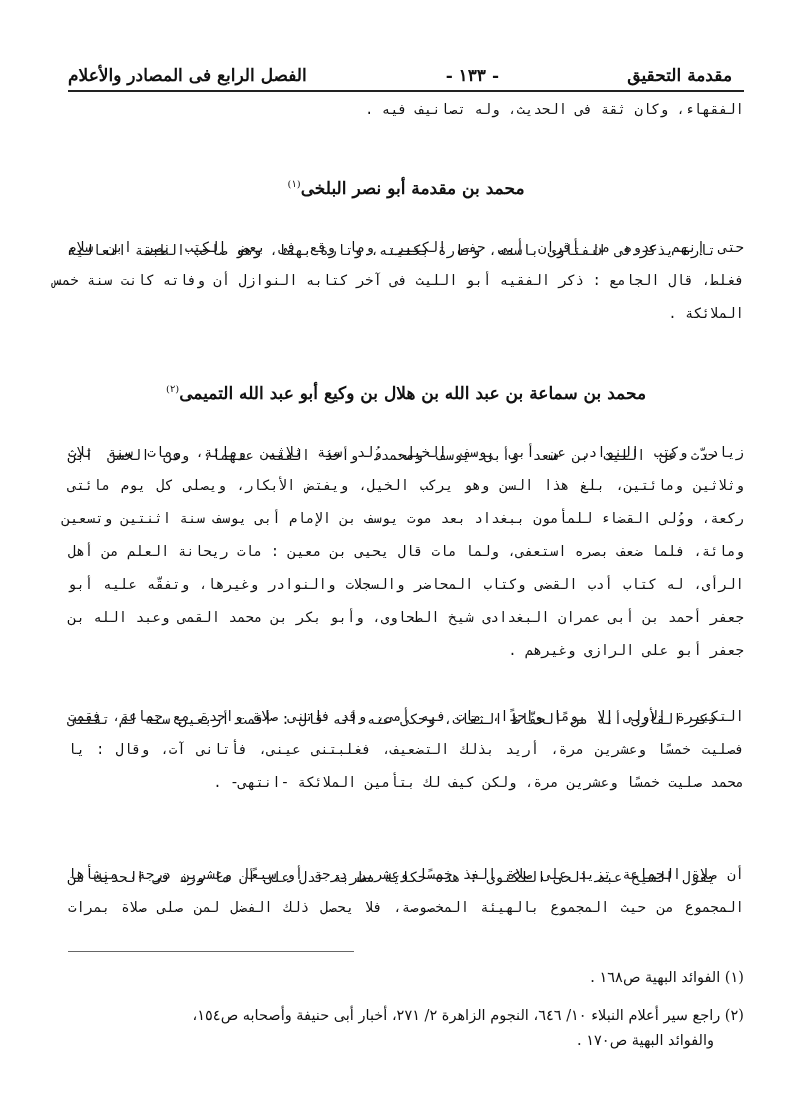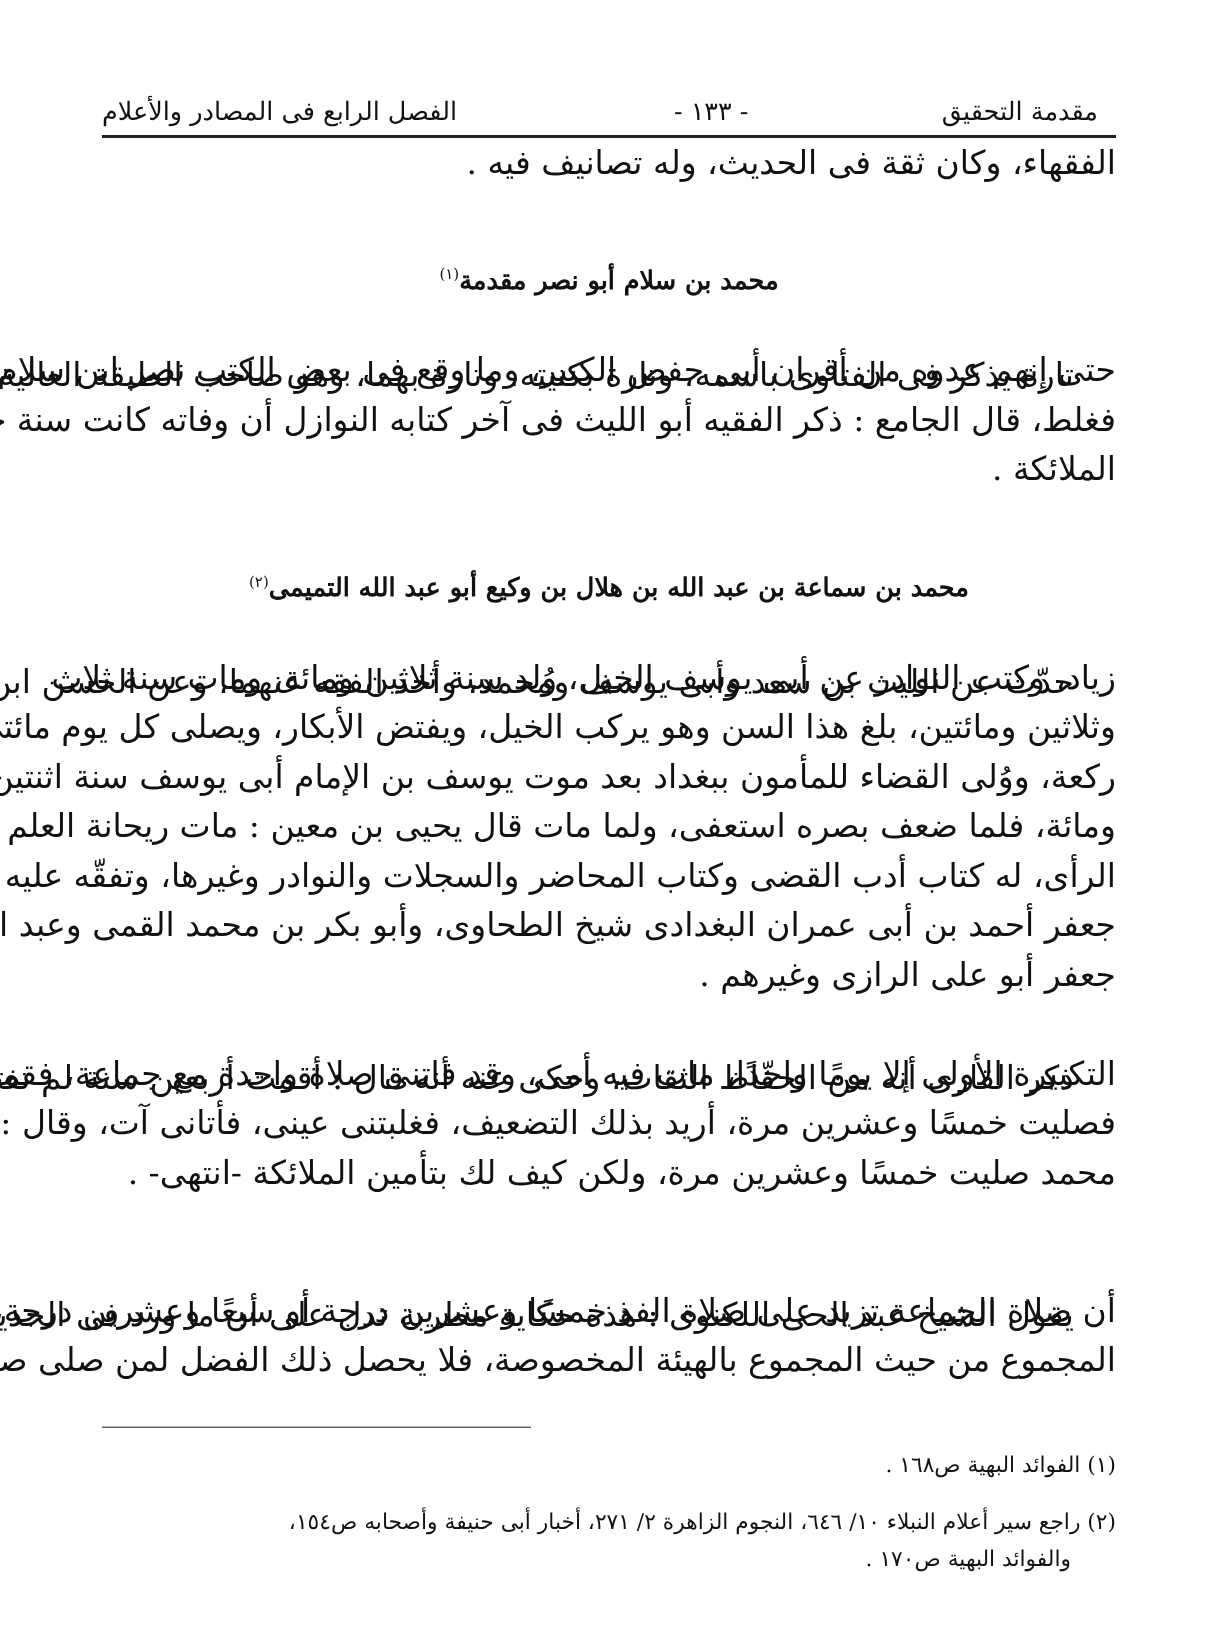--- a/index.html
+++ b/index.html
@@ -1,25 +1,25 @@
 <!DOCTYPE html>
 <html><head>
 <meta charset="utf-8">
 <style>
   html, body { margin:0; padding:0; background:#ffffff; }
   body { width:811px; height:1099px; position:relative; overflow:hidden;
          font-family: "DejaVu Serif", "Liberation Serif", serif; color:#111; }
   .page { position:absolute; left:68px; top:0; width:676px; height:1099px; direction:rtl; }
   .header { position:absolute; top:60px; left:0; right:0; height:30px; border-bottom:2px solid #222; }
-  .header span { position:absolute; top:4px; font-size:17px; line-height:22px; white-space:nowrap; }
+  .header span { position:absolute; top:4px; font-size:17px; line-height:22px; white-space:nowrap;font-weight:bold; }
   .h-right { right:12px; }
   .h-center { right:245px; }
   .h-left { left:0; }
-  .line { position:absolute; right:0; left:0; font-size:22px; line-height:24px; white-space:nowrap;
-          text-align:justify; text-align-last:justify; }
+  .line { position:absolute; right:0; left:0; font-size:14px; line-height:24px; white-space:nowrap;
+          text-align:justify; text-align-last:justify;font-family:Liberation Mono, monospace; }
   .line.last { text-align-last:right; }
   .line.indent { padding-right:28px;margin-top:36px; }
   .title { position:absolute; left:0; right:0; text-align:center; font-weight:bold; font-size:17px; line-height:24px; }
   .title sup { font-size:10px; font-weight:normal; }
   .rule { position:absolute; top:951px; left:0; width:286px; border-top:1px solid #666; }
   .fn { position:absolute; right:0; left:0; font-size:14.5px; line-height:20px; white-space:nowrap; }
   .fn.cont { padding-right:30px; }
 </style>
 </head>
 <body>
@@ -27,21 +27,21 @@
 <div class="page">
   <div class="header">
     <span class="h-right">مقدمة التحقيق</span>
     <span class="h-center">- ١٣٣ -</span>
     <span class="h-left">الفصل الرابع فى المصادر والأعلام</span>
   </div>
 
   <div class="line last" style="top:98px">الفقهاء، وكان ثقة فى الحديث، وله تصانيف فيه .</div>
 
   <div class="title" style="top:172px">
-    <span>محمد بن سلام أبو نصر مقدمة</span><sup>(١)</sup>
+    <span>محمد بن مقدمة أبو نصر البلخى</span><sup>(١)</sup>
   </div>
   <div class="line indent" style="top:203px">تارة يذكر فى الفتاوى باسمه، وتارة بكنيته، وتارة بهما، وهو صاحب الطبقة العالية</div>
   <div class="line" style="top:236px">حتى إنهم عدوه من أقران أبى حفص الكبير، وما وقع فى بعض الكتب نصر ابن سلام</div>
   <div class="line" style="top:269px">فغلط، قال الجامع : ذكر الفقيه أبو الليث فى آخر كتابه النوازل أن وفاته كانت سنة خمس</div>
   <div class="line last" style="top:302px">الملائكة .</div>
 
   <div class="title" style="top:377px">
     <span>محمد بن سماعة بن عبد الله بن هلال بن وكيع أبو عبد الله التميمى</span><sup>(٢)</sup>
   </div>
   <div class="line indent" style="top:408px">حدّث عن الليث بن سعد وأبى يوسف ومحمد، وأخذ الفقه عنهما، وعن الحسن ابن</div>

